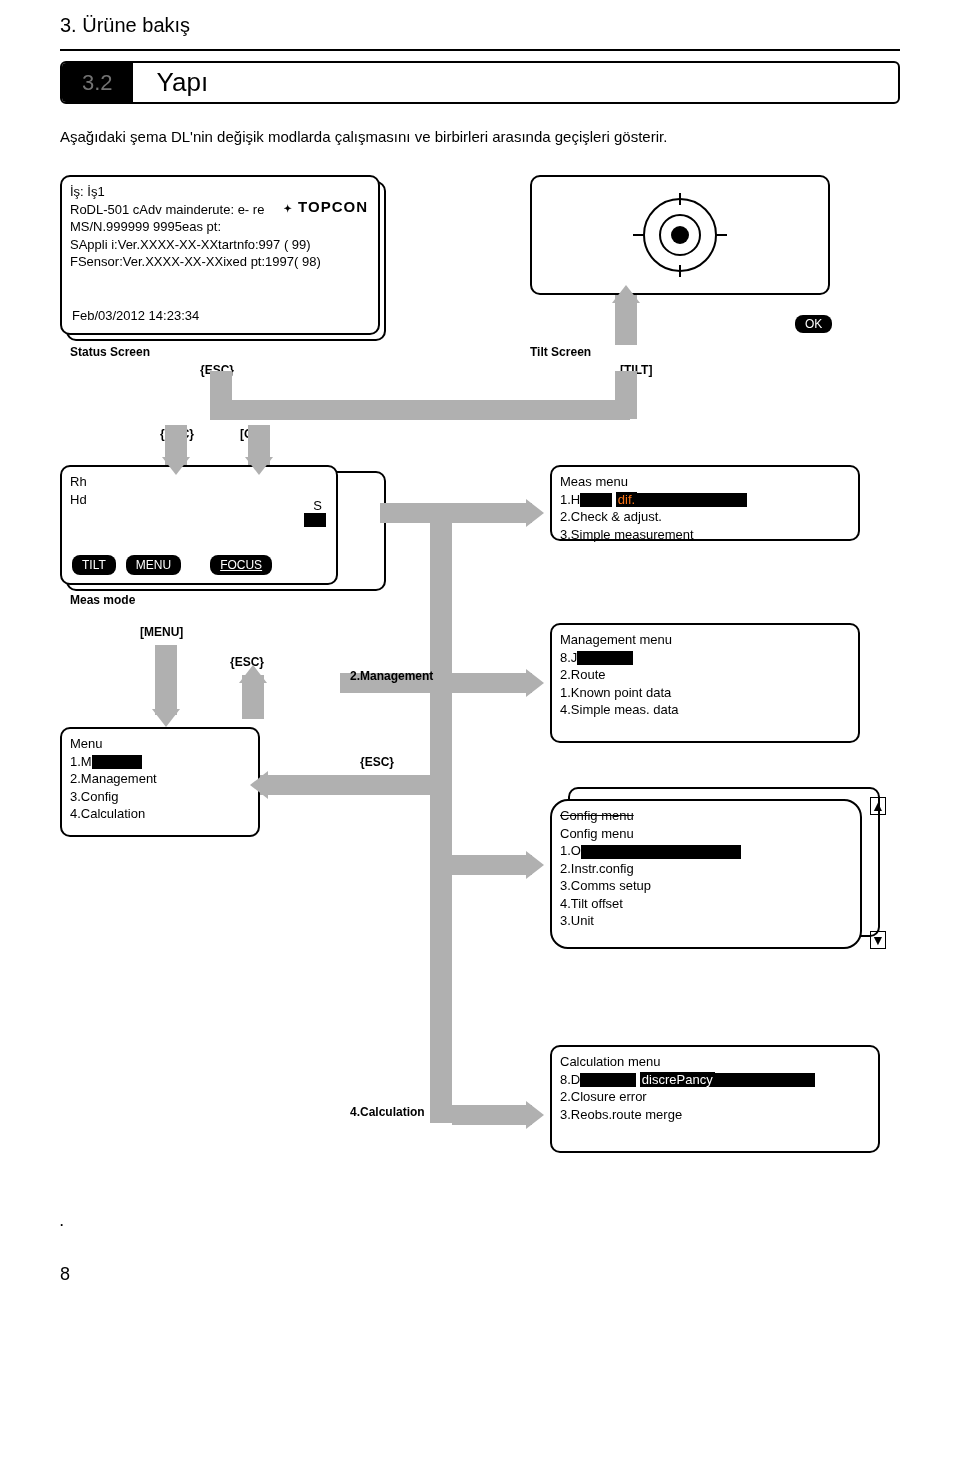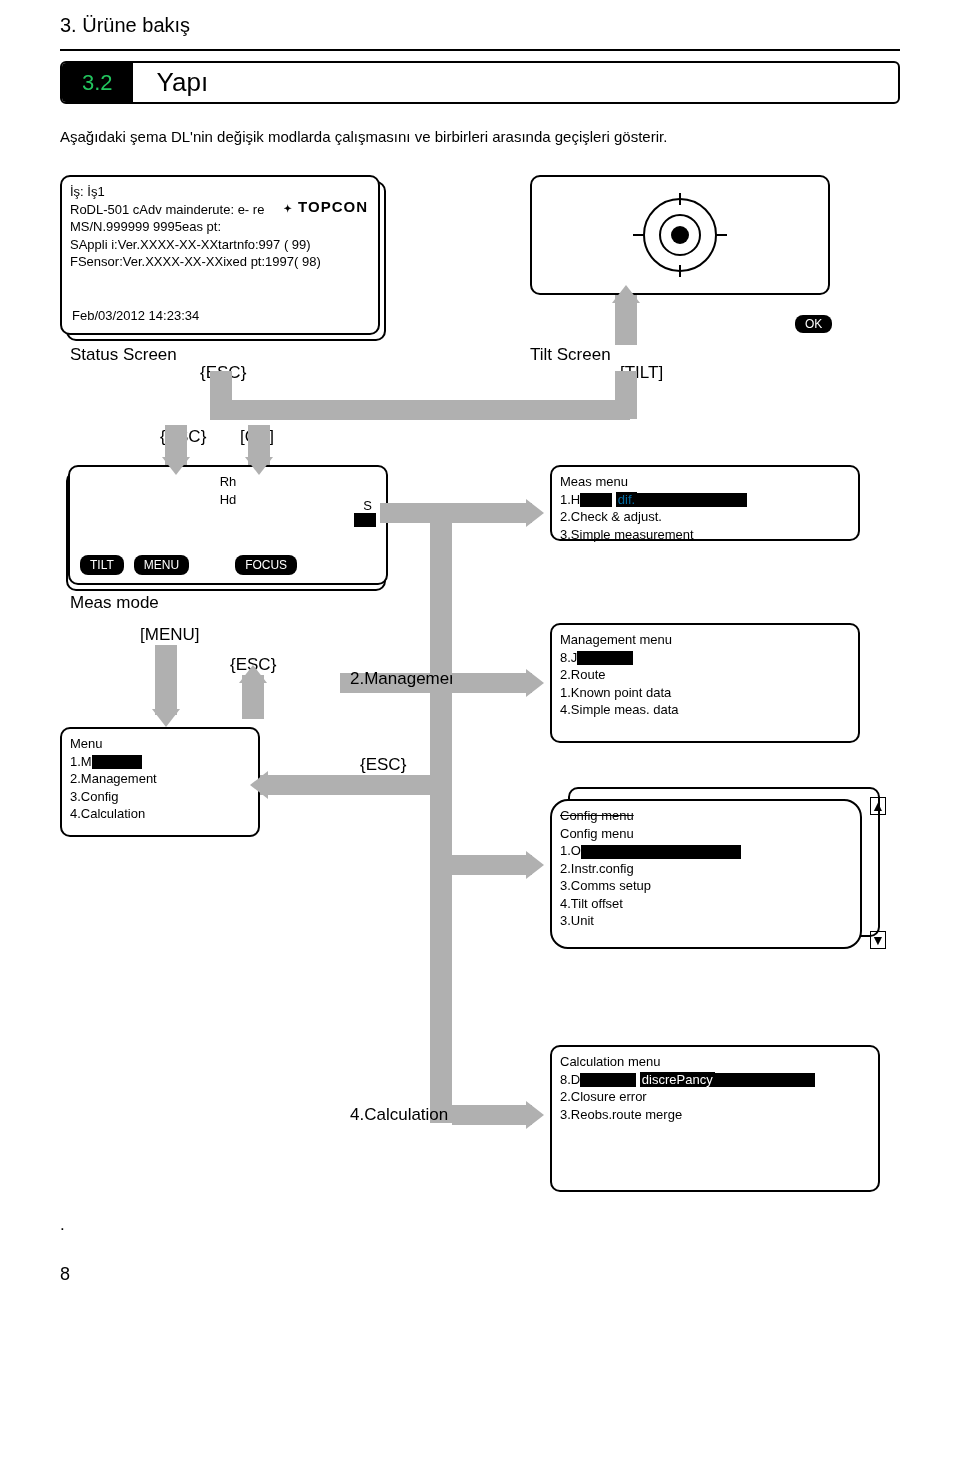--- a/index.html
+++ b/index.html
@@ -20,21 +20,21 @@
   .section-bar {
     border: 2px solid #000;
     border-radius: 6px;
     display: flex;
     align-items: stretch;
     margin-bottom: 24px;
     overflow: hidden;
   }
   .section-num {
     background: #000;
-    color: #22c55e;
+    color: #737373;
     font-size: 22px;
     padding: 6px 20px;
     display: flex;
     align-items: center;
   }
   .section-label {
     font-size: 26px;
     padding: 4px 24px;
     display: flex;
     align-items: center;
@@ -69,21 +69,21 @@
   }
   .chip-row { display:flex; gap:10px; margin-top: 8px; }
 
   .blackbar {
     background: #000;
     display: inline-block;
     height: 14px;
     vertical-align: middle;
   }
 
-  .label { position: absolute; font-size: 17px; }
+  .label { position: absolute; font-size: 12px; font-weight: bold; }
 
   
   .tilt-svg { width: 150px; height: 90px; }
 
   
   .arrow {
     position: absolute;
     background: #b0b0b0;
   }
   .arrow-h { height: 20px; }
@@ -149,49 +149,49 @@
     <div class="arrow-head-u" style="left:552px; top:110px;"></div>
 
     <div class="arrow arrow-v" style="left:150px; top:196px; height:34px;"></div>
     <div class="arrow arrow-h" style="left:150px; top:225px; width:420px;"></div>
     <div class="arrow arrow-v" style="left:555px; top:196px; height:48px;"></div>
 
     <div class="label" style="left:100px; top:252px;">{ESC}</div>
     <div class="label" style="left:180px; top:252px;">[OK]</div>
 
     <div class="stack-shadow" style="left:6px; top:296px; width:320px; height:120px;"></div>
-    <div class="box" style="left:8px; top:290px; width:320px; height:120px;text-align:center;">
+    <div class="box" style="left:0; top:290px; width:278px; height:120px;">
       <div>Rh</div>
       <div>Hd</div>
       <div style="position:absolute; right:14px; top:30px;">S</div>
       <div style="position:absolute; right:10px; top:46px; width:22px; height:14px; background:#000;"></div>
       <div class="chip-row" style="position:absolute; bottom:8px; left:10px;">
         <span class="black-chip">TILT</span>
         <span class="black-chip">MENU</span>
-        <span class="black-chip" style="margin-left:36px;">FOCUS</span>
+        <span class="black-chip" style="margin-left:19px;text-decoration:underline;">FOCUS</span>
       </div>
     </div>
     <div class="label" style="left:10px; top:418px;">Meas mode</div>
 
     <div class="arrow arrow-v" style="left:105px; top:250px; height:40px;"></div>
     <div class="arrow-head-d" style="left:102px; top:282px;"></div>
     <div class="arrow arrow-v" style="left:188px; top:250px; height:40px;"></div>
     <div class="arrow-head-d" style="left:185px; top:282px;"></div>
 
     <div class="arrow arrow-h" style="left:320px; top:328px; width:60px;"></div>
     <div class="arrow arrow-v" style="left:370px; top:328px; height:620px;"></div>
     <div class="label" style="left:400px; top:332px;">1.Meas</div>
     <div class="arrow arrow-h" style="left:392px; top:328px; width:80px;"></div>
     <div class="arrow-head-r" style="left:466px; top:324px;"></div>
 
     <div class="box" style="left:490px; top:290px; width:310px; height:76px;">
       <div>Meas menu</div>
       <div>
         <span>1.H</span><span class="blackbar" style="width:32px;"></span>
-        <span style="color:#0369a1; background:#000; padding:0 2px;">dif.</span><span class="blackbar" style="width:110px;"></span>
+        <span style="color:#f97316; background:#000; padding:0 2px;">dif.</span><span class="blackbar" style="width:110px;"></span>
       </div>
       <div>2.Check &amp; adjust.</div>
       <div>3.Simple measurement</div>
     </div>
 
     <div class="label" style="left:80px; top:450px;">[MENU]</div>
     <div class="label" style="left:170px; top:480px;">{ESC}</div>
     <div class="arrow arrow-v" style="left:95px; top:470px; height:70px;"></div>
     <div class="arrow-head-d" style="left:92px; top:534px;"></div>
     <div class="arrow arrow-v" style="left:182px; top:500px; height:44px;"></div>
@@ -236,21 +236,21 @@
       <div>4.Tilt offset</div>
       <div>3.Unit</div>
     </div>
     <div style="position:absolute; left:810px; top:622px; font-size:14px; border:1px solid #000; width:16px; text-align:center;">▲</div>
     <div style="position:absolute; left:810px; top:756px; font-size:14px; border:1px solid #000; width:16px; text-align:center;">▼</div>
 
     <div class="label" style="left:290px; top:930px;">4.Calculation</div>
     <div class="arrow arrow-h" style="left:392px; top:930px; width:80px;"></div>
     <div class="arrow-head-r" style="left:466px; top:926px;"></div>
 
-    <div class="box" style="left:490px; top:870px; width:330px; height:147px;">
+    <div class="box" style="left:490px; top:870px; width:330px; height:108px;">
       <div>Calculation menu</div>
       <div>
         <span>8.D</span><span class="blackbar" style="width:56px;"></span>
         <span style="color:#fff; background:#000; padding:0 2px;">discrePancy</span><span class="blackbar" style="width:100px;"></span>
       </div>
       <div>2.Closure error</div>
       <div>3.Reobs.route merge</div>
     </div>
 
     <div class="label" style="left:0; top:1040px;">.</div>

